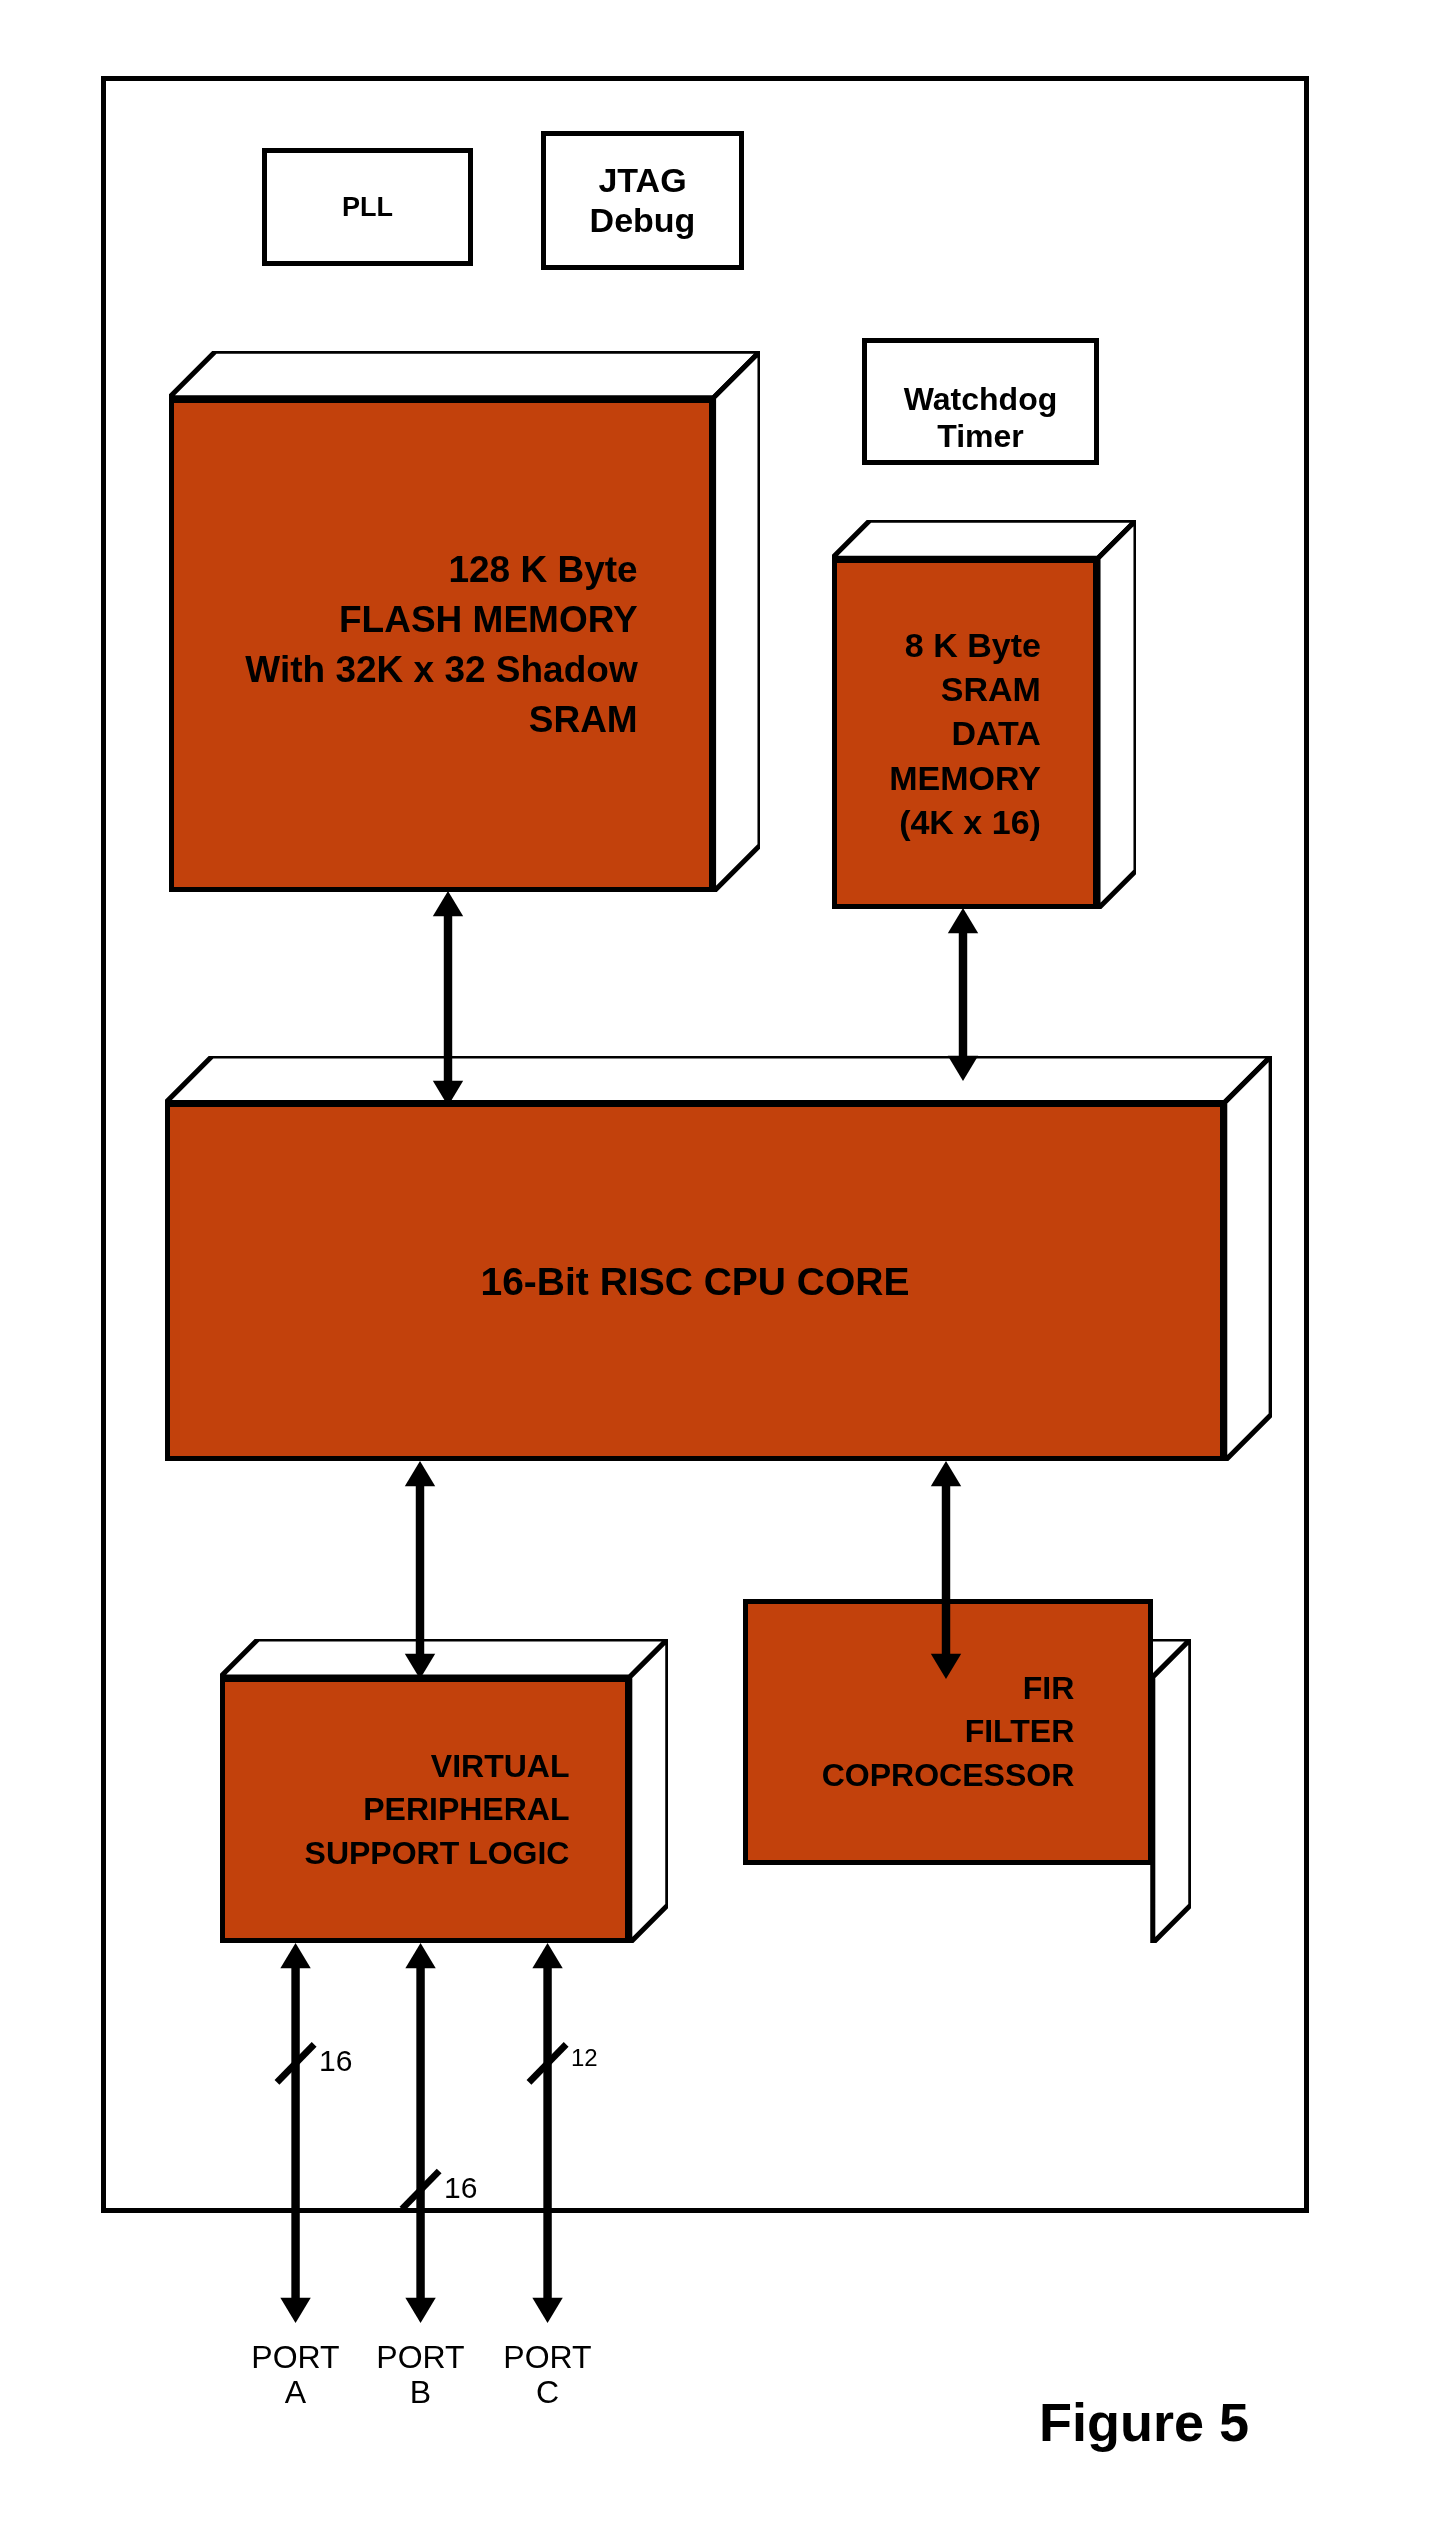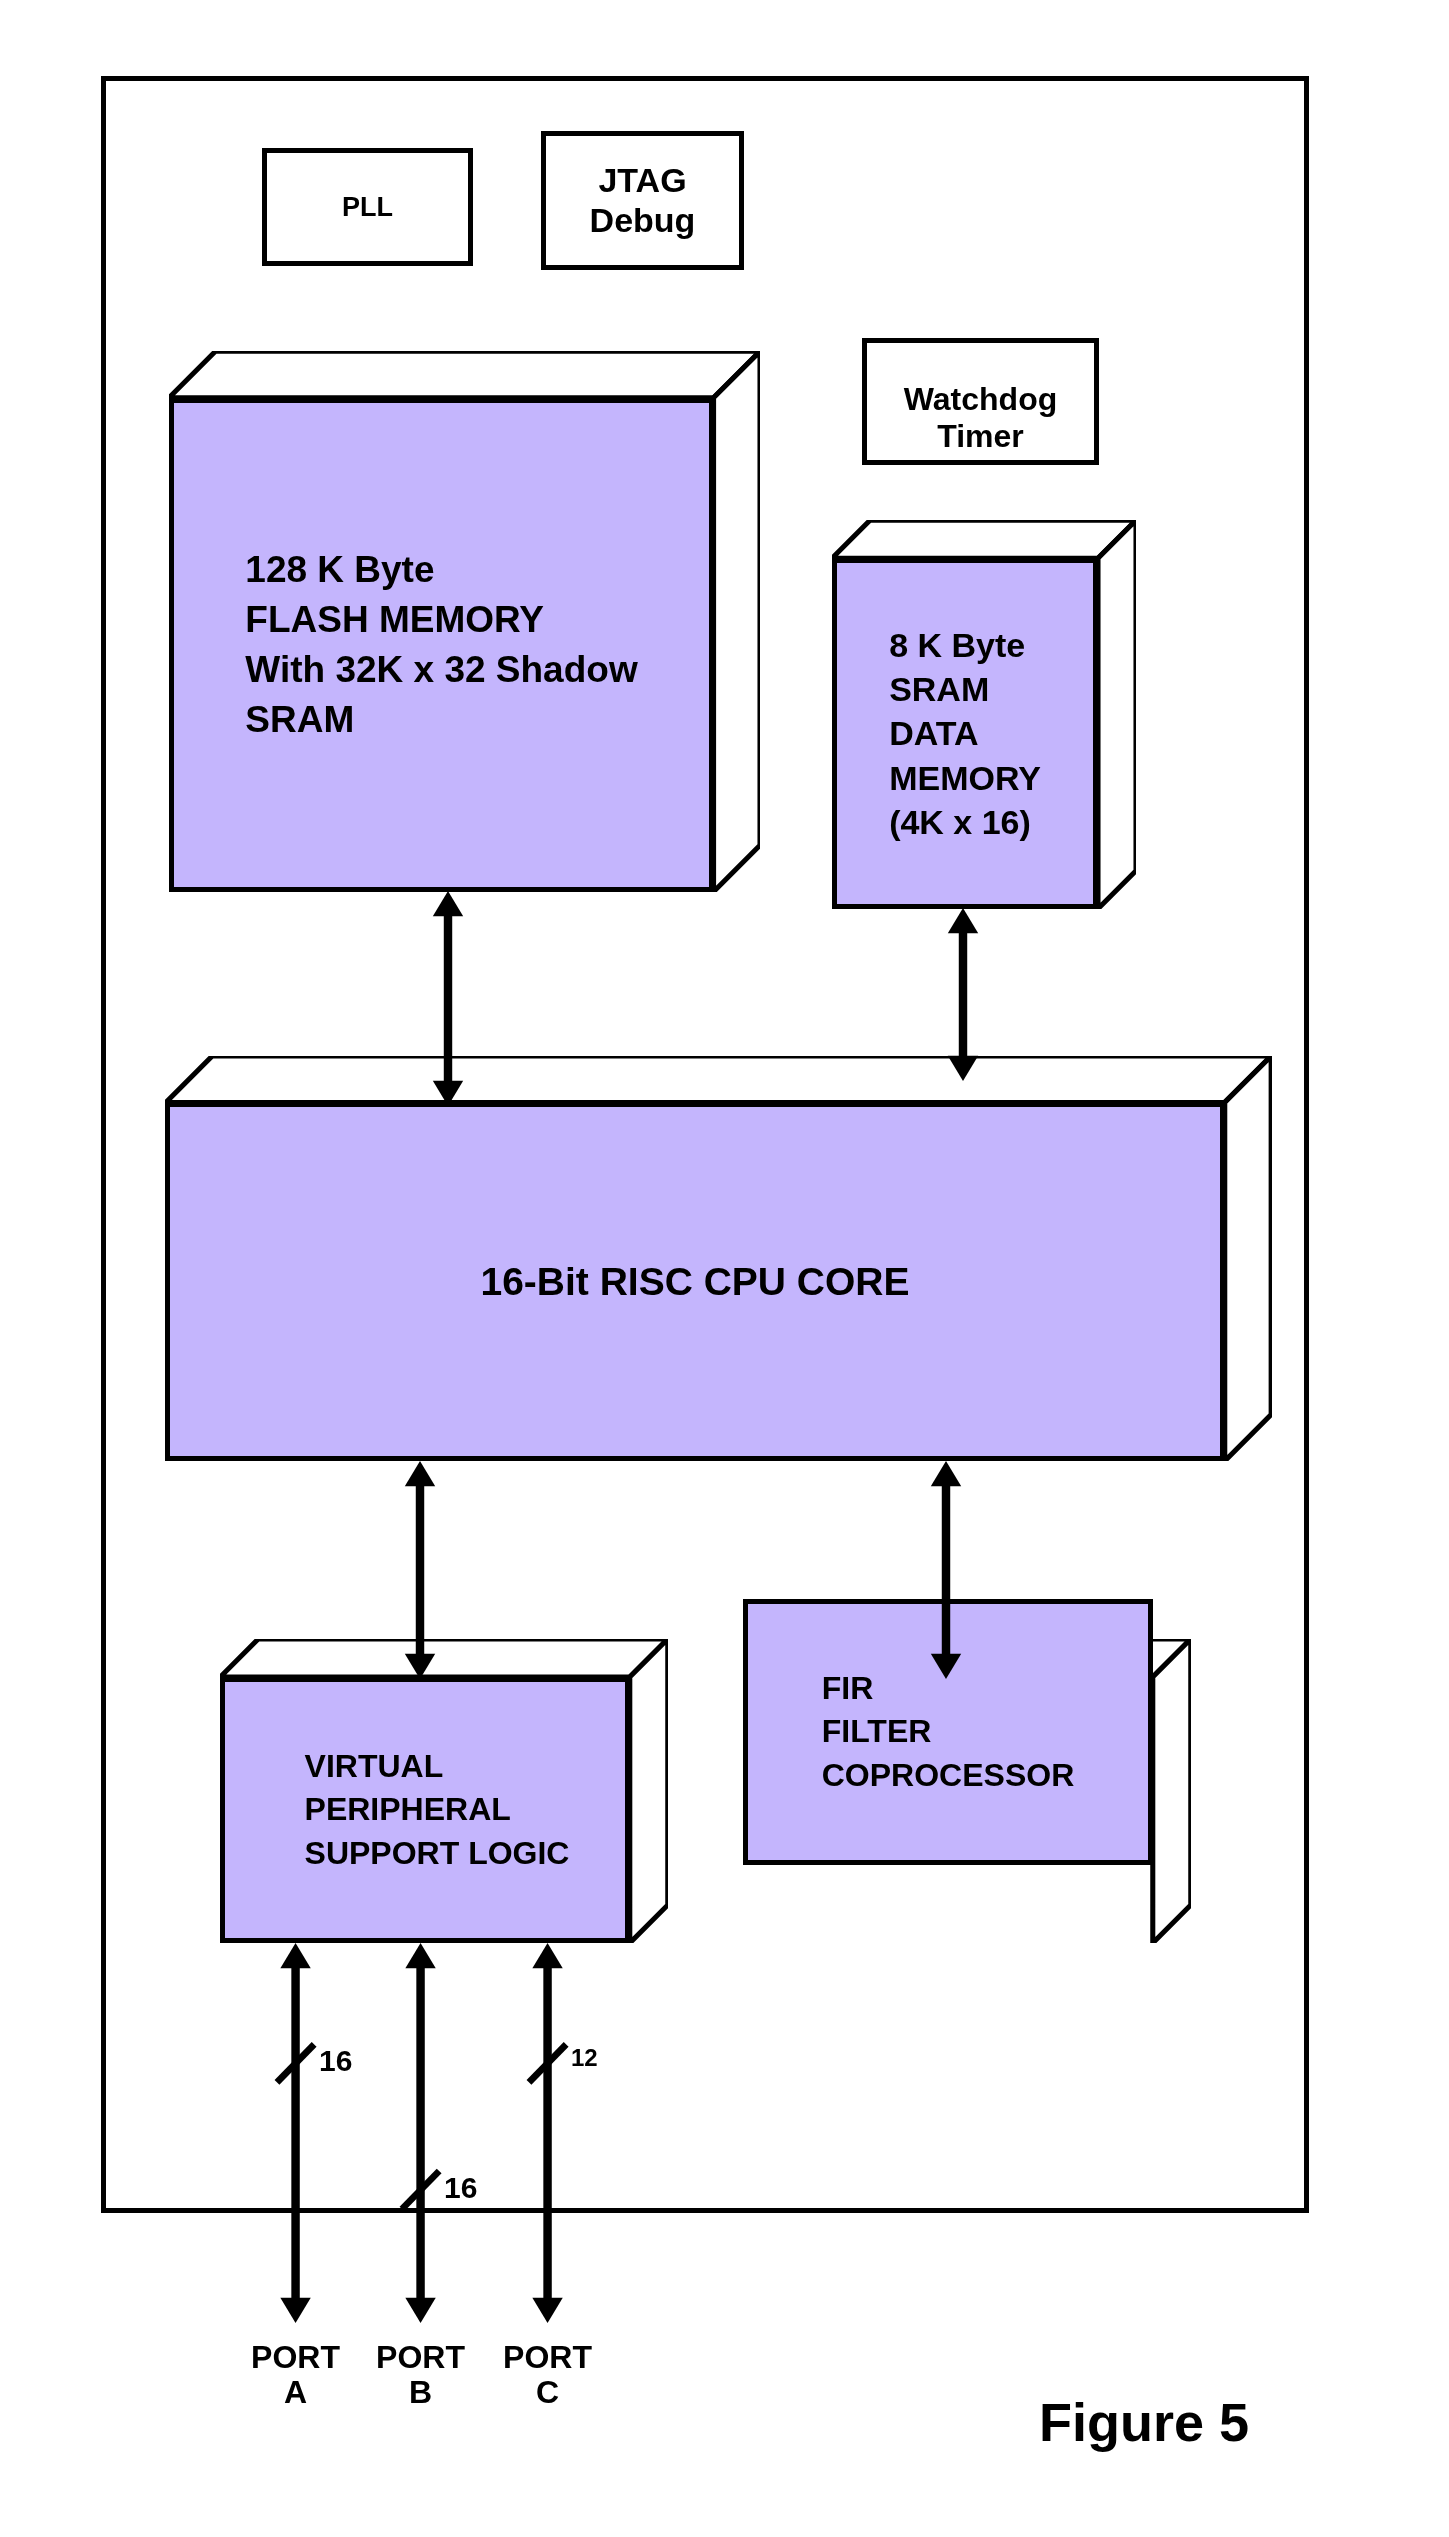--- a/index.html
+++ b/index.html
@@ -32,36 +32,36 @@
   }
   .box3d {
     position: absolute;
   }
   .box3d .front {
     position: absolute;
     left: 0;
     bottom: 0;
     border: 5px solid #000;
     box-sizing: border-box;
-    background: #c4b5fd;
+    background: #c2410c;
     display: flex;
     align-items: center;
     justify-content: center;
-    text-align: left;
+    text-align: right;
     font-weight: bold;
     padding: 8.4px;
   }
   .box3d svg {
     position: absolute;
     left: 0;
     top: 0;
   }
   .label {
     position: absolute;
-    font-weight: bold;
+    font-weight: normal;
     text-align: center;
   }
   .figcap {
     position: absolute;
     font-weight: bold;
   }
   svg.arrow {
     position: absolute;
     overflow: visible;
   }

